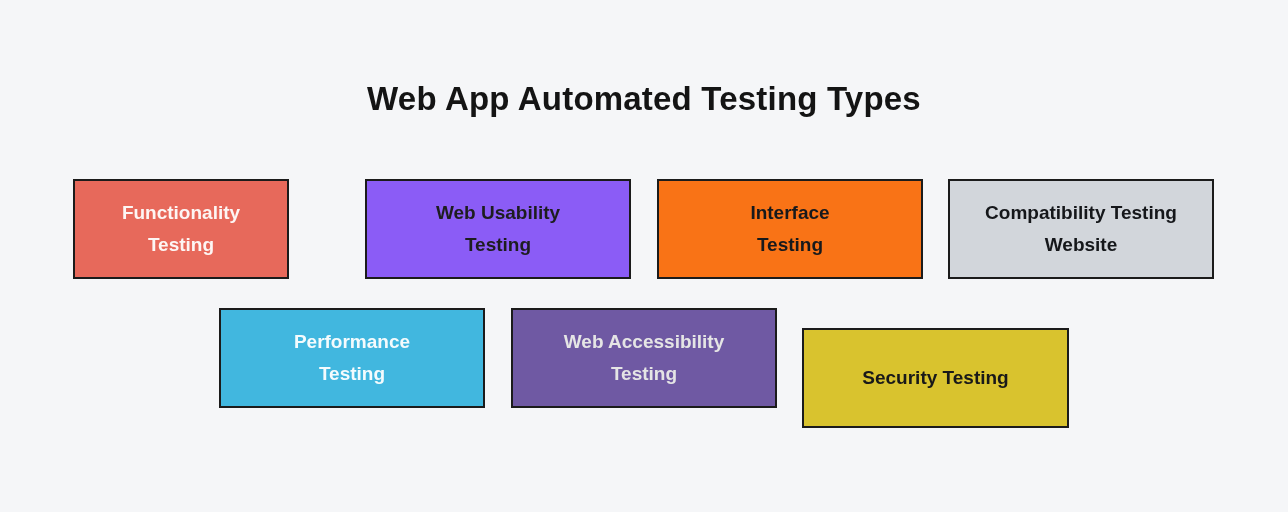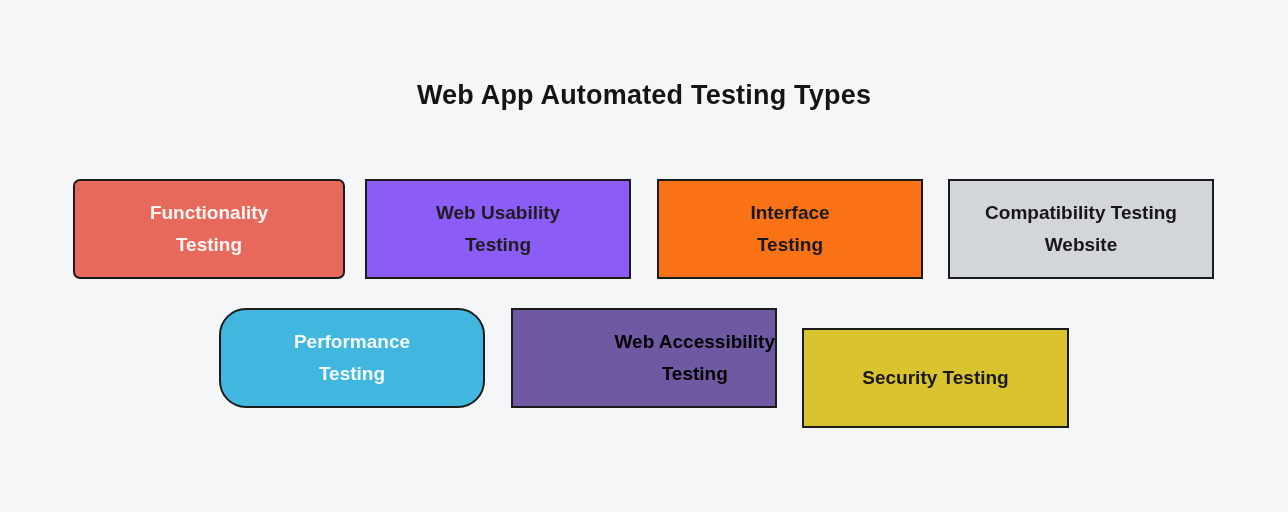--- a/index.html
+++ b/index.html
@@ -10,41 +10,41 @@
     overflow: hidden;
     font-family: "Liberation Sans", sans-serif;
   }
   .title {
     position: absolute;
     top: 80px;
     left: 0;
     width: 100%;
     margin: 0;
     text-align: center;
-    font-size: 27px;
+    font-size: 33px;
     font-weight: 700;
     letter-spacing: 0.2px;
   }
   .box {
     position: absolute;
     box-sizing: border-box;
     border: 2px solid #1b1b1b;
     display: flex;
     align-items: center;
     justify-content: center;
     text-align: center;
     font-weight: 700;
     font-size: 19px;
     line-height: 32px;
   }
-  .b1 { left: 73px;  top: 179px; width: 272px; height: 100px; border-radius: 7px; }
+  .b1 { left: 73px;  top: 179px; width: 216px; height: 100px; }
   .b2 { left: 365px; top: 179px; width: 266px; height: 100px; }
   .b3 { left: 657px; top: 179px; width: 266px; height: 100px; }
   .b4 { left: 948px; top: 179px; width: 266px; height: 100px; }
-  .b5 { left: 219px; top: 308px; width: 266px; height: 100px; border-radius: 27px; }
+  .b5 { left: 219px; top: 308px; width: 266px; height: 100px; }
   .b6 { left: 511px; top: 308px; width: 266px; height: 100px; }
   .b7 { left: 802px; top: 308px; width: 267px; height: 100px; margin-top: 20px; }
   .line { display: block; }
   .line:empty { display: none; }
 </style>
 </head>
 <body>
 
 <div class="canvas" style="background-color: rgb(245, 246, 248);">
 
@@ -78,21 +78,21 @@
     </div>
   </div>
 
   <div class="box b5" style="background-color: rgb(65, 183, 223); color: rgb(244, 251, 253); border-color: rgb(27, 27, 27);">
     <div>
       <span class="line">Performance</span>
       <span class="line">Testing</span>
     </div>
   </div>
 
-  <div class="box b6" style="background-color: rgb(111, 89, 163); color: #000000; border-color: rgb(27, 27, 27); justify-content: flex-end;">
+  <div class="box b6" style="background-color: rgb(111, 89, 163); color: #e5e5e5; border-color: rgb(27, 27, 27);">
     <div>
       <span class="line">Web Accessibility</span>
       <span class="line">Testing</span>
     </div>
   </div>
 
   <div class="box b7" style="background-color: rgb(217, 195, 46); color: rgb(25, 25, 25); border-color: rgb(27, 27, 27);">
     <div>
       <span class="line">Security Testing</span>
 

